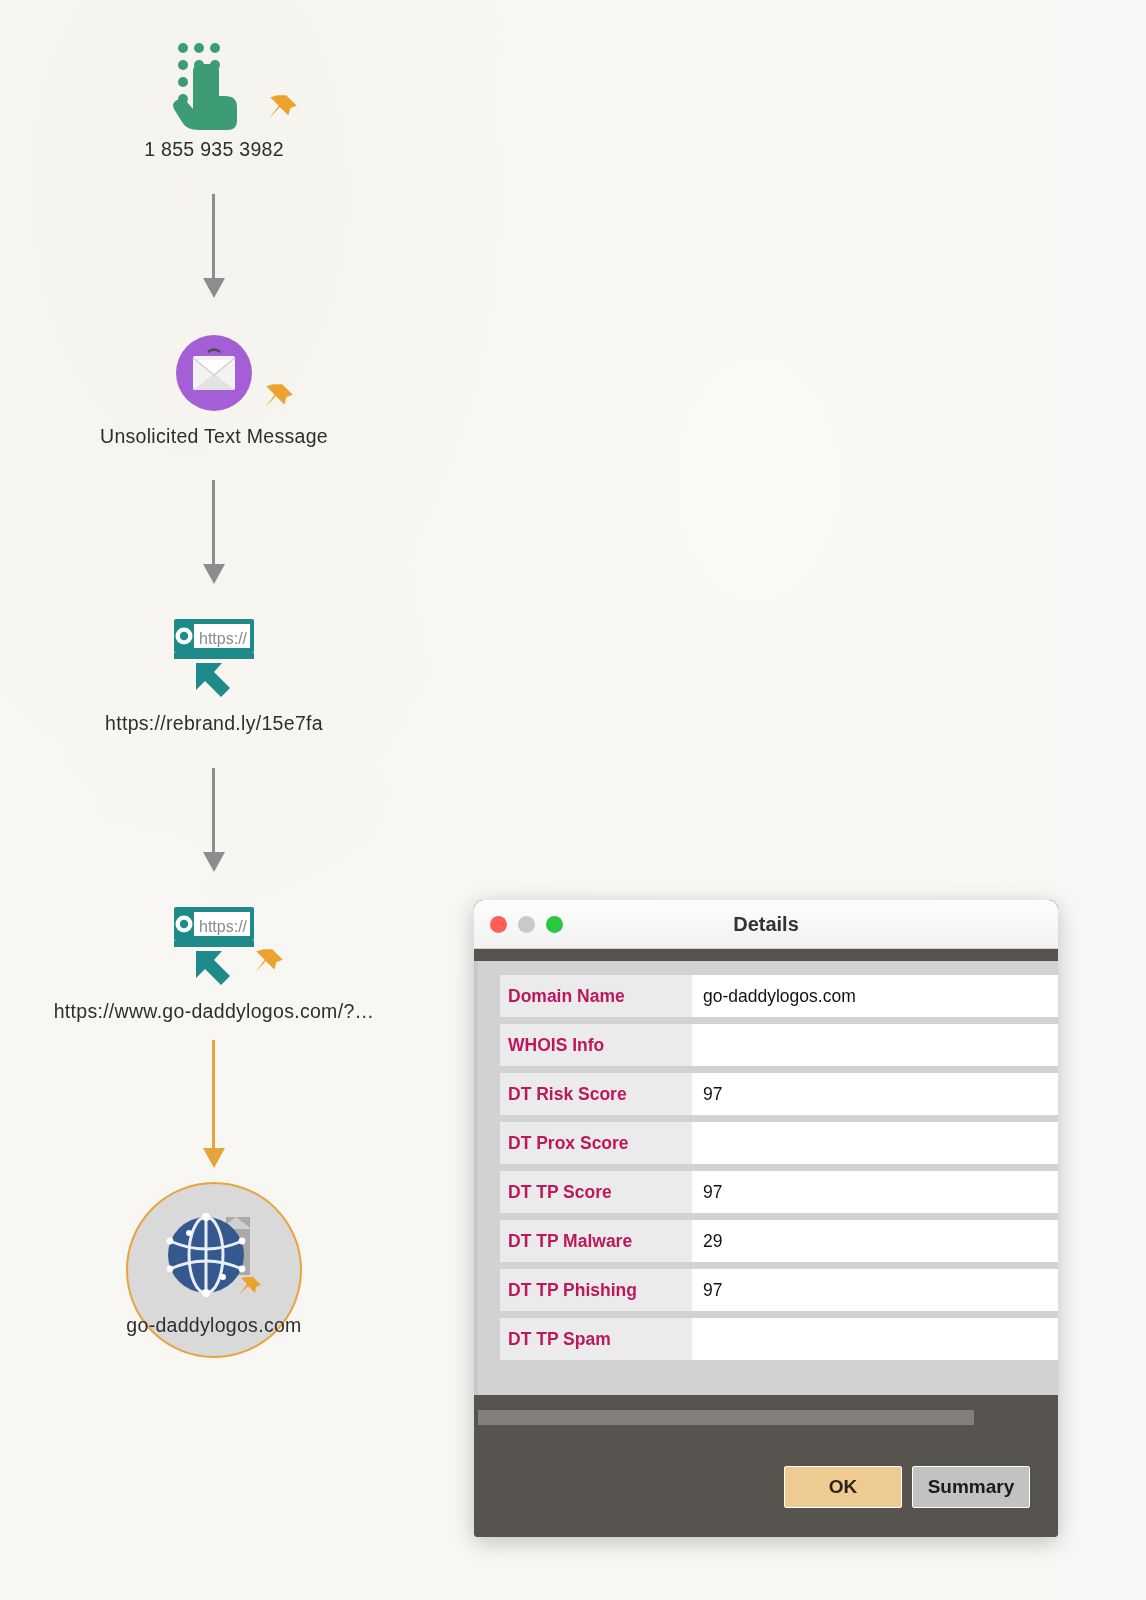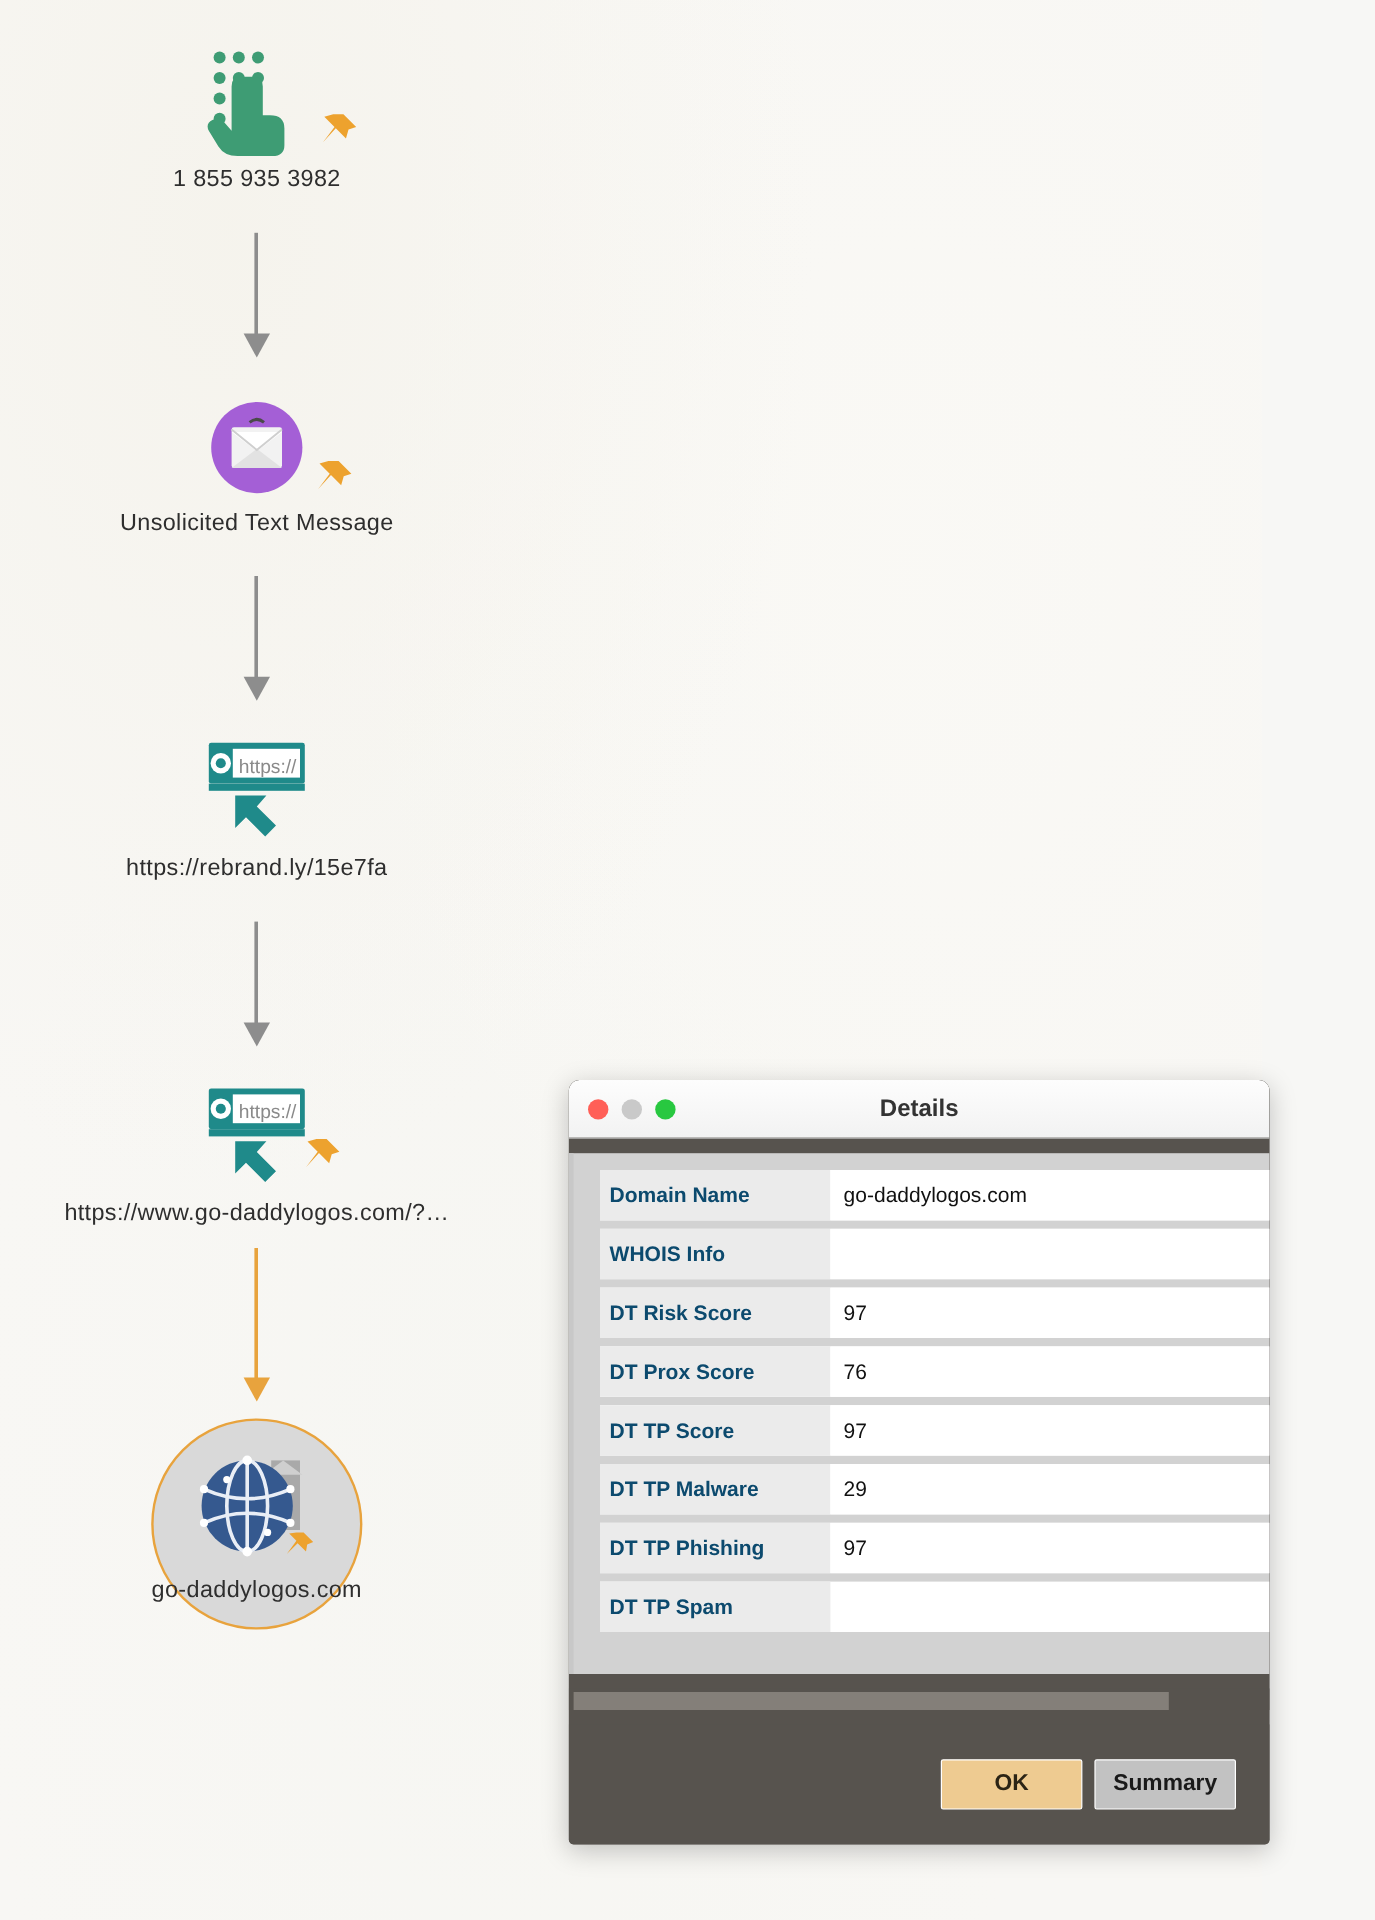--- a/index.html
+++ b/index.html
@@ -161,21 +161,21 @@
     display: flex;
     height: 42px;
     margin-bottom: 7px;
     background: #ffffff;
   }
   .prop-key {
     width: 192px;
     background: #ebebeb;
     font-size: 17.5px;
     font-weight: bold;
-    color: #0c4a6e;
+    color: #be185d;
     display: flex;
     align-items: center;
     padding-left: 8px;
     box-sizing: border-box;
     white-space: nowrap;
   }
   .prop-val {
     flex: 1;
     background: #ffffff;
     font-size: 17.5px;
@@ -368,21 +368,20 @@
     <div class="proprow">
       <div class="prop-key">WHOIS Info</div>
       <div class="prop-val"></div>
     </div>
     <div class="proprow">
       <div class="prop-key">DT Risk Score</div>
       <div class="prop-val">97</div>
     </div>
     <div class="proprow">
       <div class="prop-key">DT Prox Score</div>
-      <div class="prop-val">76</div>
     </div>
     <div class="proprow">
       <div class="prop-key">DT TP Score</div>
       <div class="prop-val">97</div>
     </div>
     <div class="proprow">
       <div class="prop-key">DT TP Malware</div>
       <div class="prop-val">29</div>
     </div>
     <div class="proprow">

